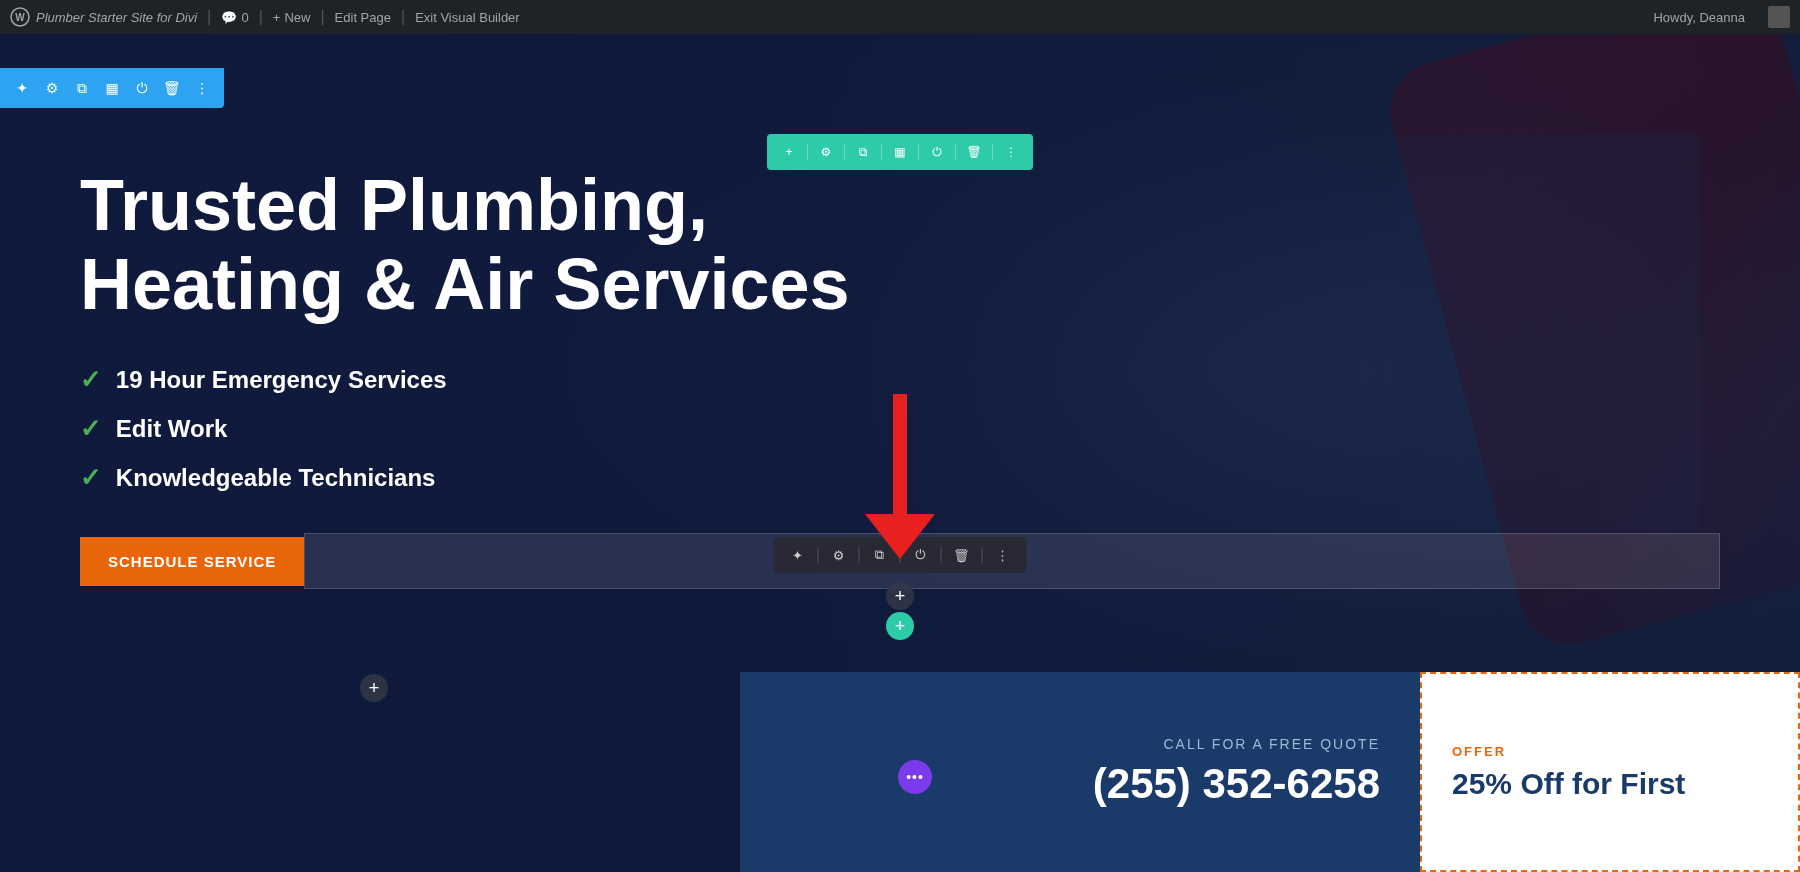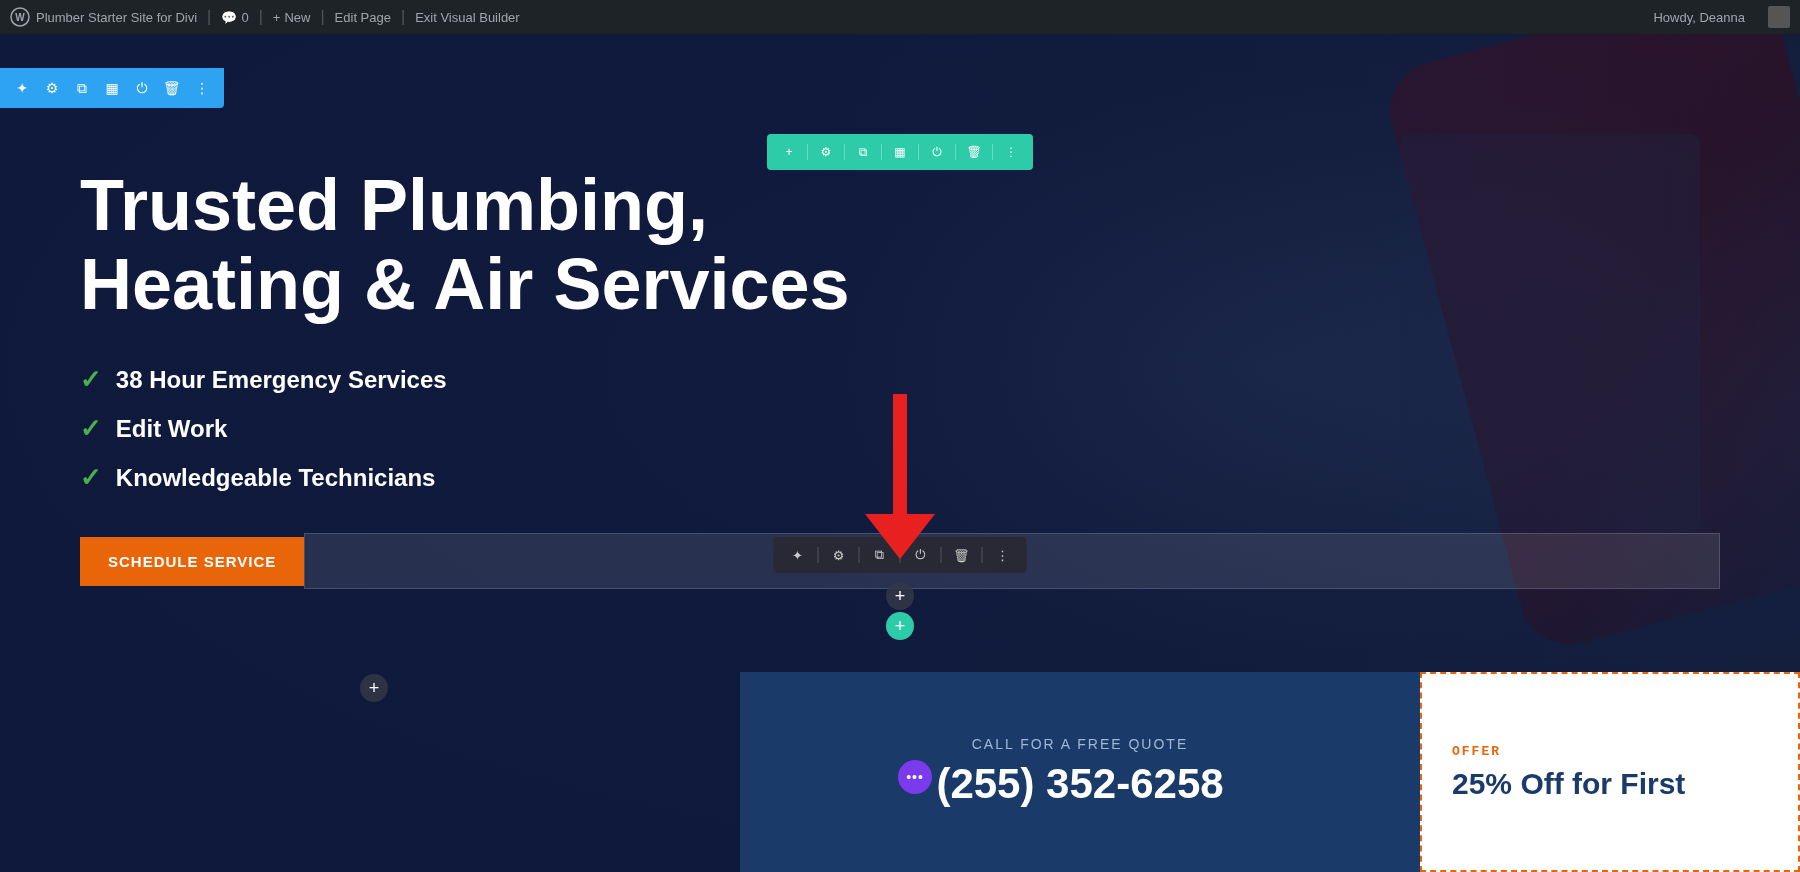--- a/index.html
+++ b/index.html
@@ -23,20 +23,21 @@
       gap: 6px;
       flex: 1;
     }
     .wp-logo {
       width: 20px; height: 20px;
       fill: #a0a5aa;
     }
     .admin-site-name {
       color: #a0a5aa;
       font-size: 13px;
+      font-style: italic;
     }
     .admin-sep { color: #555; margin: 0 4px; }
     .admin-comments {
       display: flex; align-items: center; gap: 4px;
       color: #a0a5aa; font-size: 13px;
     }
     .admin-new {
       display: flex; align-items: center; gap: 4px;
       color: #a0a5aa; font-size: 13px;
       cursor: pointer;
@@ -286,21 +287,21 @@
     }
     .bottom-left-space {
       flex: 1;
     }
     .call-card {
       width: 680px;
       background: #1a3a6a;
       padding: 30px 40px;
       display: flex;
       flex-direction: column;
-      align-items: center;
+      align-items: flex-end;
       justify-content: center;
     }
     .call-label {
       color: #a0b8d0;
       font-size: 14px;
       letter-spacing: 2px;
       text-transform: uppercase;
       margin-bottom: 8px;
     }
     .call-number {
@@ -317,21 +318,20 @@
       flex-direction: column;
       justify-content: center;
     }
     .offer-label {
       color: #e8650a;
       font-size: 13px;
       font-weight: 700;
       letter-spacing: 2px;
       text-transform: uppercase;
       margin-bottom: 8px;
-      font-family: Liberation Mono, monospace;
     }
     .offer-title {
       color: #1a3a6a;
       font-size: 30px;
       font-weight: 900;
     }
 
     
     .dots-btn {
       position: absolute;
@@ -420,21 +420,21 @@
       <div class="tb-btn">🗑</div>
       <div class="tb-sep"></div>
       <div class="tb-btn">⋮</div>
     </div>
 
     <h1 class="hero-title">Trusted Plumbing, Heating &amp; Air Services</h1>
 
     <ul class="hero-list">
       <li>
         <span class="check-icon">✓</span>
-        <span>38 Hour Emergency Services</span>
+        <span>19 Hour Emergency Services</span>
       </li>
       <li>
         <span class="check-icon">✓</span>
         <span>Edit Work</span>
       </li>
       <li>
         <span class="check-icon">✓</span>
         <span>Knowledgeable Technicians</span>
       </li>
     </ul>

